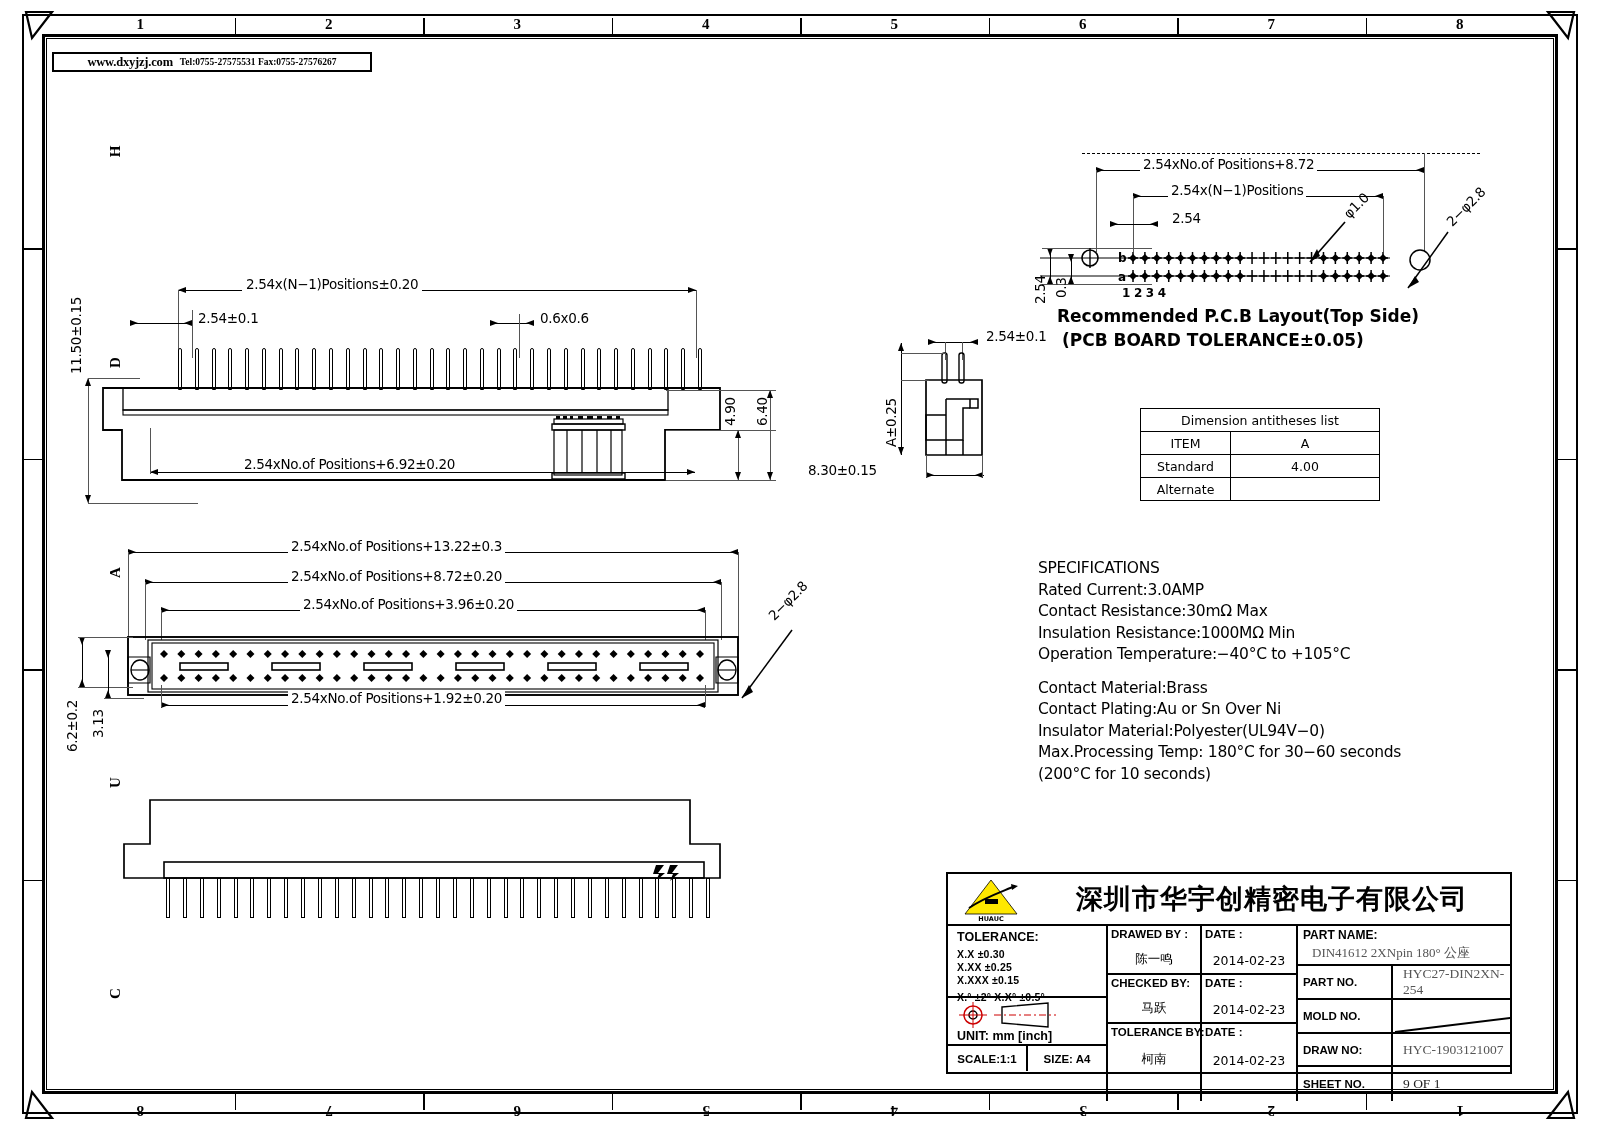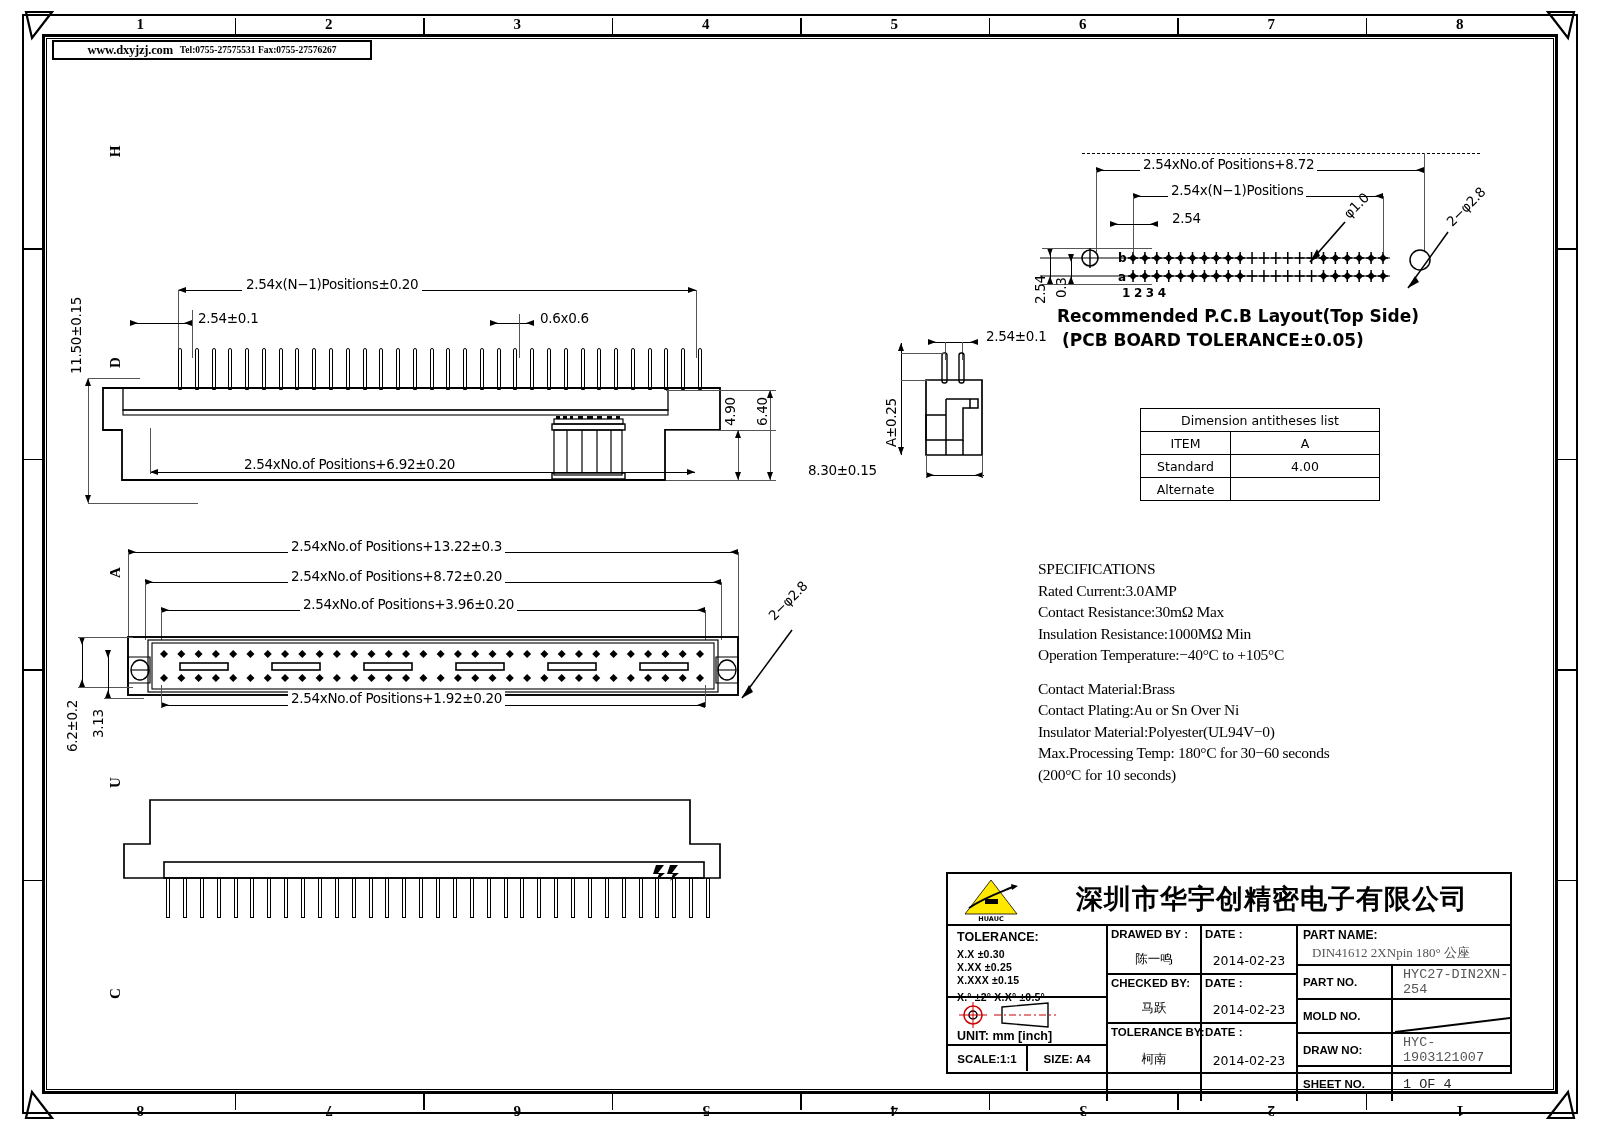--- a/index.html
+++ b/index.html
@@ -15,21 +15,21 @@
   #frame-inner { left:42px; top:34px; width:1516px; height:1060px; border:3px solid #000; }
   #frame-inner2 { left:46px; top:38px; width:1508px; height:1052px; border:1px solid #000; }
 
   .ztick { position:absolute; background:#000; }
   .zlabel { position:absolute; font-size:15px; font-weight:bold; font-family:"Liberation Serif", serif; text-align:center; }
   .zlabel.flip { transform:rotate(180deg); }
   .zlabel.rot { transform:rotate(-90deg); }
 
   
   #urlbar {
-    left:52px; top:40px; width:320px; height:20px;
+    left:52px; top:52px; width:320px; height:20px;
     border:2px solid #000; background:#fff;
     display:flex; align-items:center; justify-content:center; gap:7px;
     font-family:"Liberation Serif", serif;
     text-align:center;
   }
   #urlbar .u1 { font-size:12.5px; font-weight:bold; letter-spacing:-0.2px;}
   #urlbar .u2 { font-size:9.5px; font-weight:bold; }
 
   
   .dim {
@@ -48,21 +48,21 @@
   .arrL, .arrR { position:absolute; width:0; height:0; border-top:3.5px solid transparent; border-bottom:3.5px solid transparent; }
   .arrL { border-right:8px solid #000; }
   .arrR { border-left:8px solid #000; }
   .arrU, .arrD { position:absolute; width:0; height:0; border-left:3.5px solid transparent; border-right:3.5px solid transparent; }
   .arrU { border-bottom:8px solid #000; }
   .arrD { border-top:8px solid #000; }
   .pin  { position:absolute; background:#fff; border:1px solid #000; }
 
   
   #specs { left:1038px; top:558px; font-family:"DejaVu Sans", sans-serif; font-size:15.5px; line-height:21.5px; letter-spacing:-0.3px; }
-  #specs div { white-space:nowrap;font-family:Liberation Serif, serif; }
+  #specs div { white-space:nowrap; }
   #specs .gap { height:12px; }
 
   
   #dimtable { left:1140px; top:408px; width:240px; border:1.5px solid #000; border-collapse:collapse; font-family:"DejaVu Sans", sans-serif; font-size:12.5px; background:#fff;}
   #dimtable td { border:1px solid #000; text-align:center; height:23px; padding:0 4px; }
 
   
   #titleblock { left:946px; top:872px; width:566px; height:202px; border:2.5px solid #000; background:#fff; }
   #tb-head { height:52px; border-bottom:2.5px solid #000; display:flex; align-items:center; }
   #logo { width:86px; height:50px; position:relative; border-right:0; display:flex; align-items:center; justify-content:center; }
@@ -88,21 +88,21 @@
   .pcell .hd { position:absolute; left:3px; top:2px; font-size:11.5px; font-weight:bold; white-space:nowrap;}
   .pcell .vl { position:absolute; left:0; right:0; bottom:5px; text-align:center; font-size:12.5px; font-family:"DejaVu Sans", sans-serif; }
 
   #col-part { flex:1; display:flex; flex-direction:column; }
   #pn-row { height:42px; border-bottom:2px solid #000; position:relative; }
   #pn-row .hd { position:absolute; left:5px; top:2px; font-size:12px; font-weight:bold; }
   #pn-row .vl { position:absolute; left:14px; bottom:2px; font-size:13px; font-family:"Liberation Serif", serif; color:#555; white-space:nowrap;}
   .prow { height:35px; display:flex; border-bottom:2px solid #000; }
   .prow:last-child { border-bottom:none; }
   .prow .lbl { width:95px; border-right:2px solid #000; display:flex; align-items:center; padding-left:5px; font-size:11.5px; font-weight:bold;}
-  .prow .val { flex:1; display:flex; align-items:center; padding-left:10px; font-size:13.5px; font-family:Liberation Mono, monospace; color:#555; position:relative; overflow:hidden;}
+  .prow .val { flex:1; display:flex; align-items:center; padding-left:10px; font-size:13.5px; font-family:Liberation Serif, serif; color:#555; position:relative; overflow:hidden;}
   .prow .val.dark { color:#222; }
 
   .pcb-cap { position:absolute; font-family:"DejaVu Sans", sans-serif; font-weight:bold; font-size:17px; white-space:nowrap; }
 </style>
 </head>
 <body>
 
 <div class="abs" id="frame-outer"></div>
 <div class="abs" id="frame-inner"></div>
 <div class="abs" id="frame-inner2"></div>
@@ -890,17 +890,17 @@
             <line x1="2" y1="32" x2="250" y2="2" stroke="#000" stroke-width="2"></line>
           </svg>
         </div>
       </div>
       <div class="prow">
         <div class="lbl">DRAW NO:</div>
         <div class="val">HYC-1903121007</div>
       </div>
       <div class="prow">
         <div class="lbl">SHEET NO.</div>
-        <div class="val dark">1 OF 4</div>
+        <div class="val dark">9 OF 1</div>
       </div>
     </div>
   </div>
 </div>
 
 </body></html>

